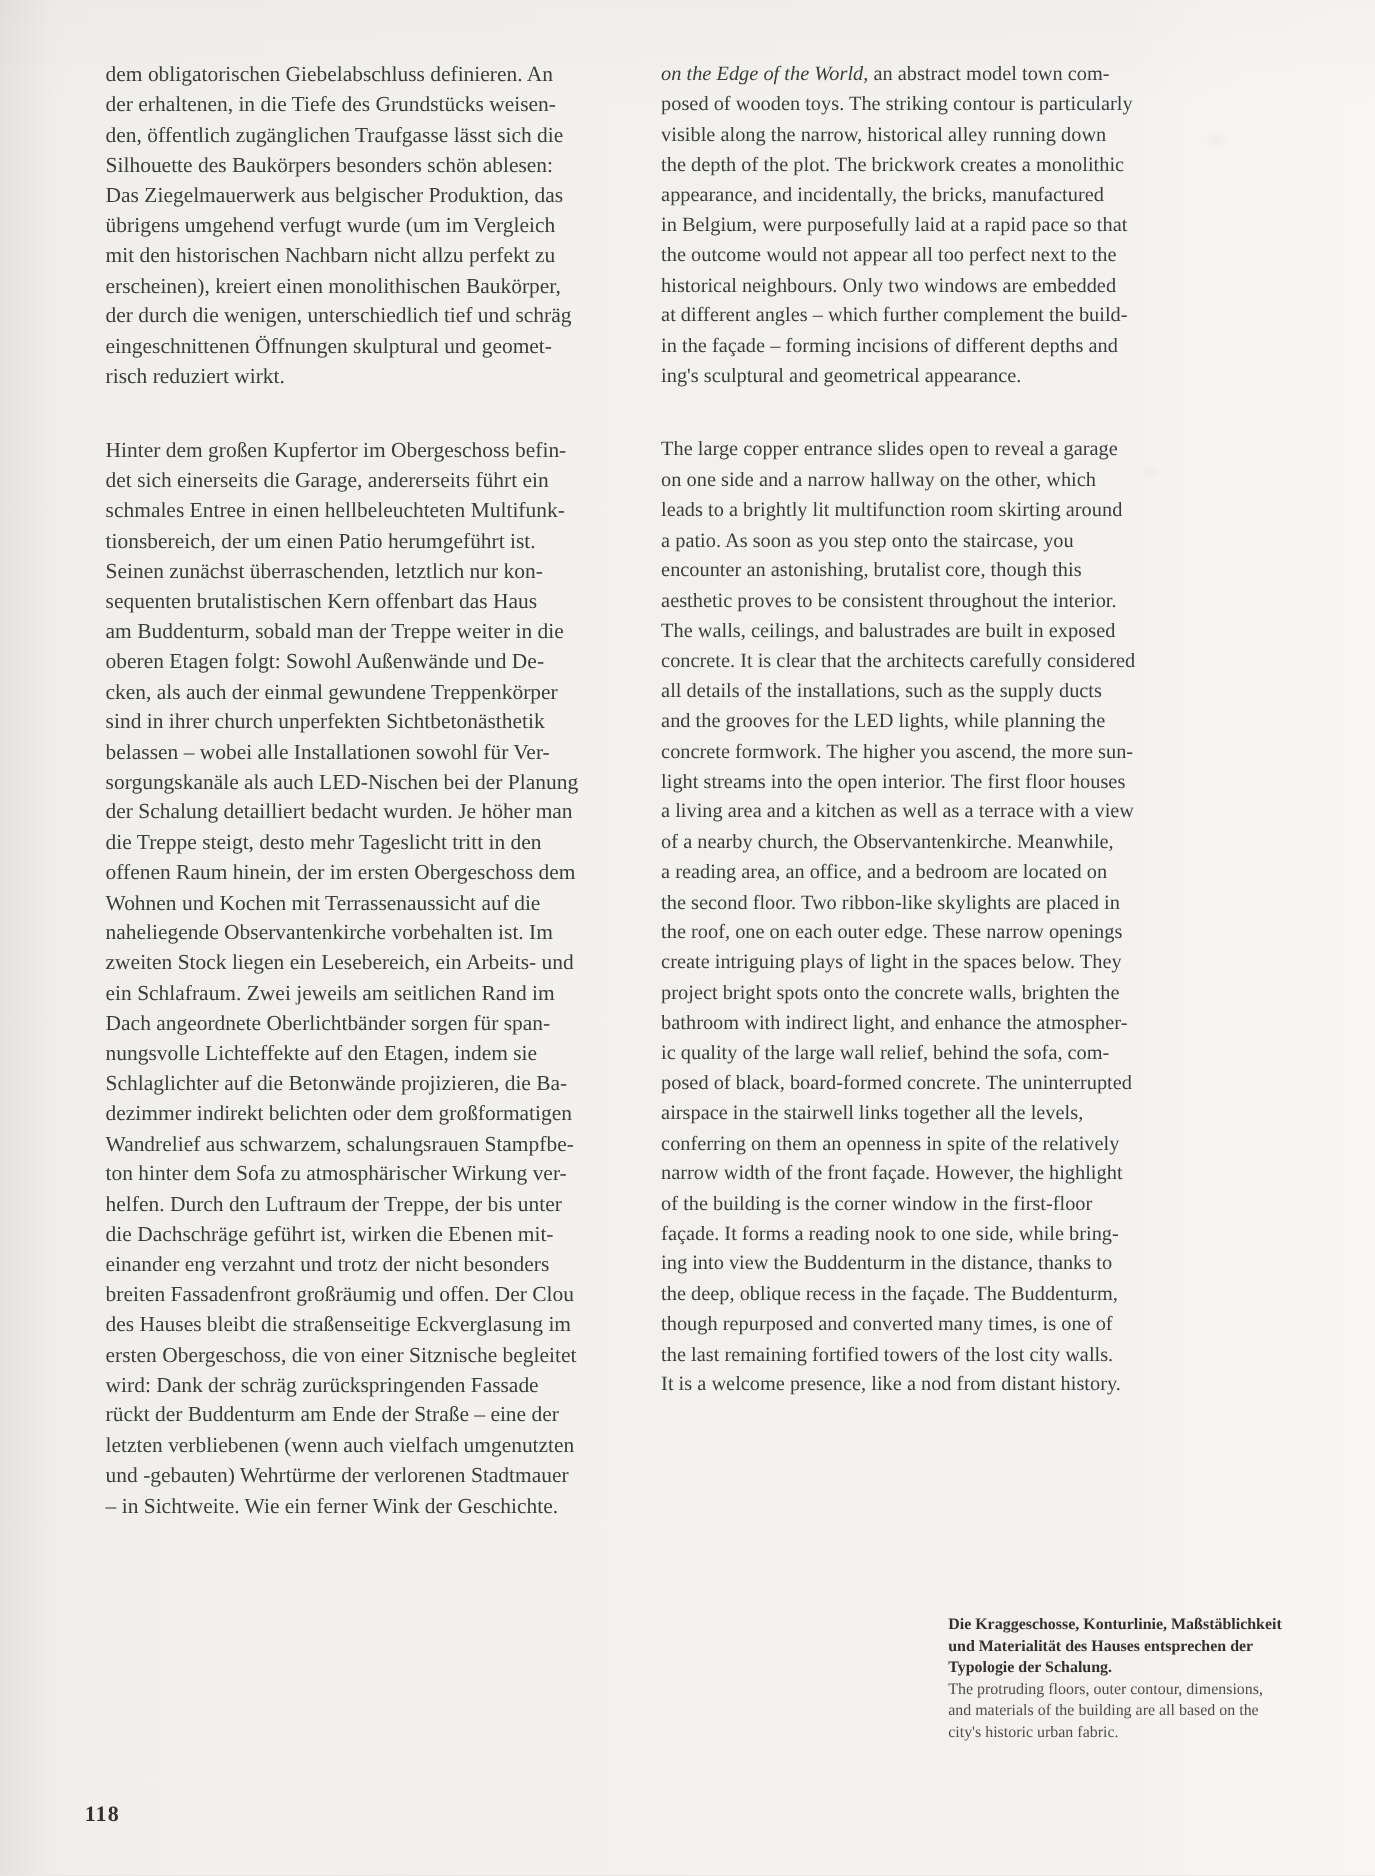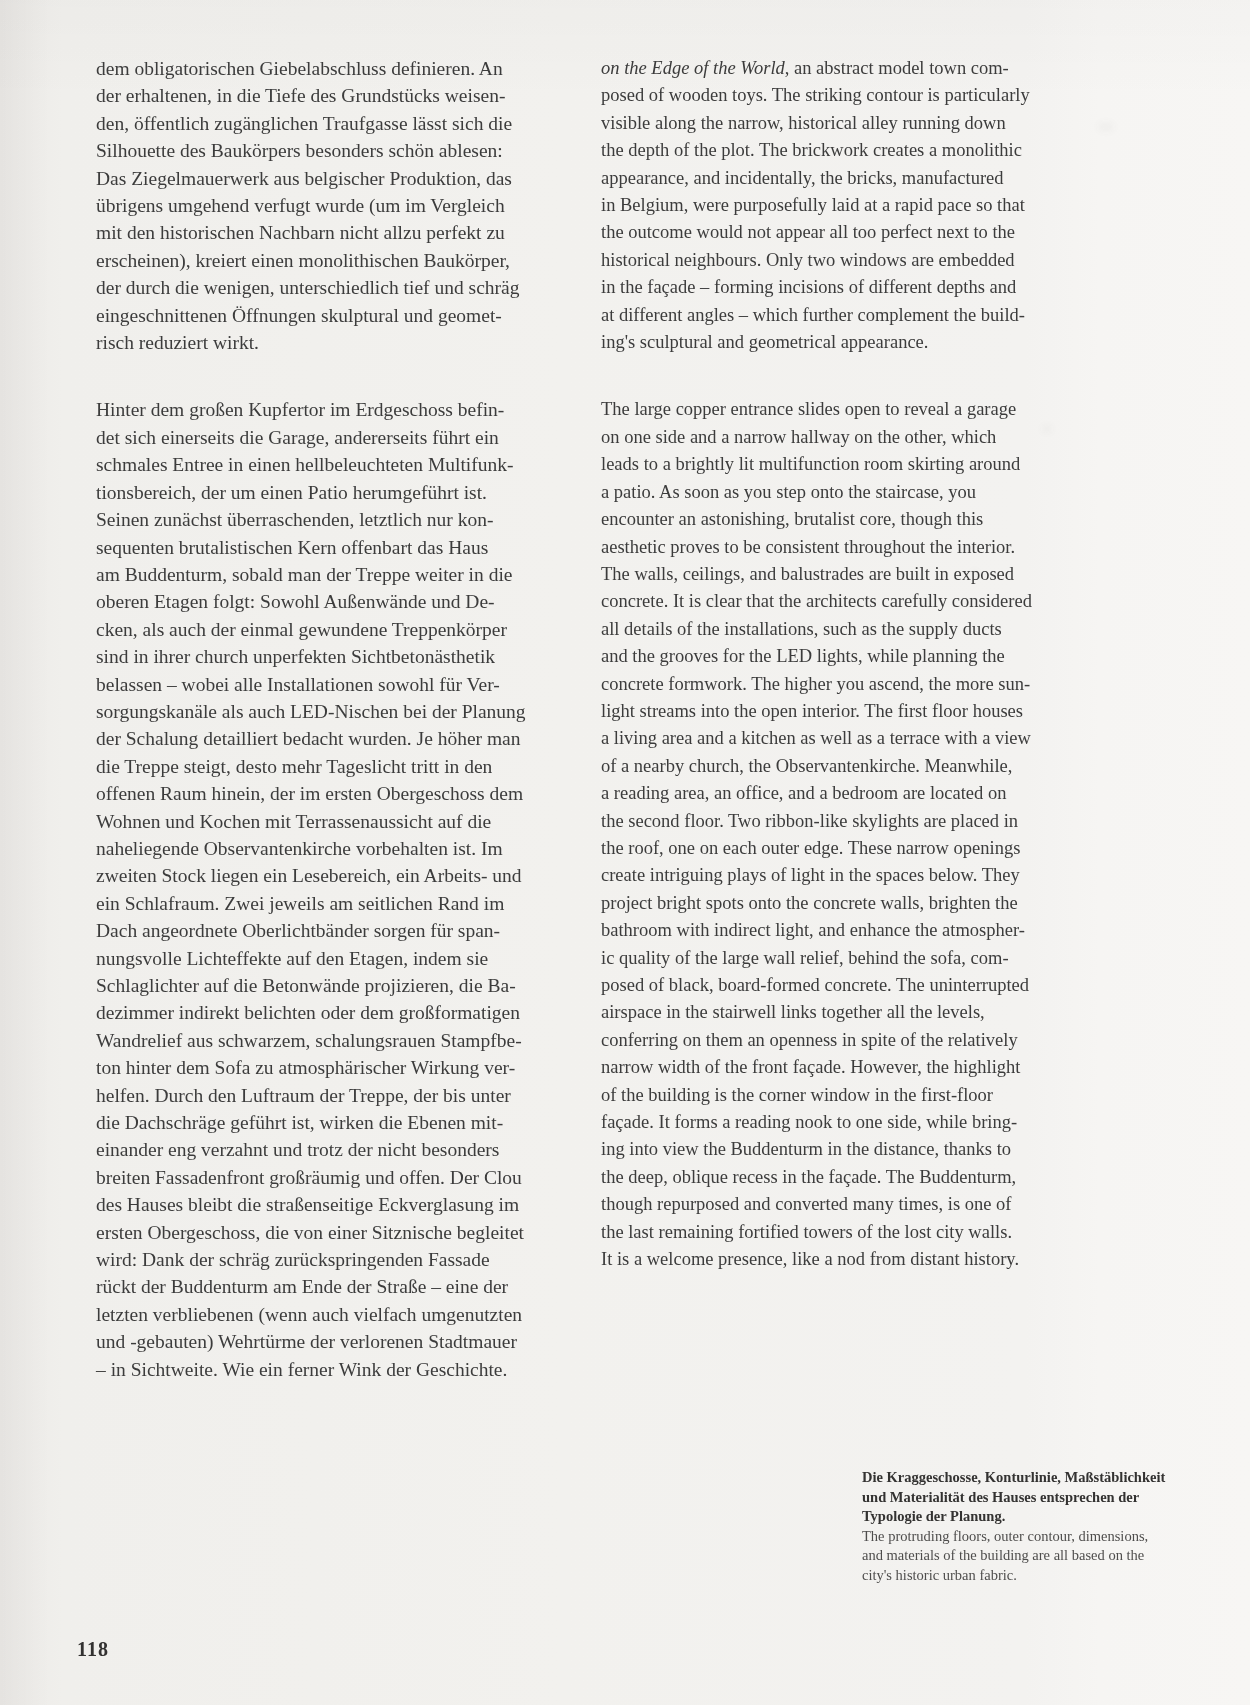--- a/index.html
+++ b/index.html
@@ -72,21 +72,21 @@
         <div class="line">Silhouette des Baukörpers besonders schön ablesen:</div>
         <div class="line">Das Ziegelmauerwerk aus belgischer Produktion, das</div>
         <div class="line">übrigens umgehend verfugt wurde (um im Vergleich</div>
         <div class="line">mit den historischen Nachbarn nicht allzu perfekt zu</div>
         <div class="line">erscheinen), kreiert einen monolithischen Baukörper,</div>
         <div class="line">der durch die wenigen, unterschiedlich tief und schräg</div>
         <div class="line">eingeschnittenen Öffnungen skulptural und geomet-</div>
         <div class="line">risch reduziert wirkt.</div>
       </div>
     <div class="para">
-        <div class="line">Hinter dem großen Kupfertor im Erdgeschoss befin-</div>
+        <div class="line">Hinter dem großen Kupfertor im Obergeschoss befin-</div>
         <div class="line">det sich einerseits die Garage, andererseits führt ein</div>
         <div class="line">schmales Entree in einen hellbeleuchteten Multifunk-</div>
         <div class="line">tionsbereich, der um einen Patio herumgeführt ist.</div>
         <div class="line">Seinen zunächst überraschenden, letztlich nur kon-</div>
         <div class="line">sequenten brutalistischen Kern offenbart das Haus</div>
         <div class="line">am Buddenturm, sobald man der Treppe weiter in die</div>
         <div class="line">oberen Etagen folgt: Sowohl Außenwände und De-</div>
         <div class="line">cken, als auch der einmal gewundene Treppenkörper</div>
         <div class="line">sind in ihrer church unperfekten Sichtbetonästhetik</div>
         <div class="line">belassen – wobei alle Installationen sowohl für Ver-</div>
@@ -121,22 +121,22 @@
   <div class="col col-right">
     <div class="para">
         <div class="line"><span class="it">on the Edge of the World</span><span>, an abstract model town com-</span></div>
         <div class="line">posed of wooden toys. The striking contour is particularly</div>
         <div class="line">visible along the narrow, historical alley running down</div>
         <div class="line">the depth of the plot. The brickwork creates a monolithic</div>
         <div class="line">appearance, and incidentally, the bricks, manufactured</div>
         <div class="line">in Belgium, were purposefully laid at a rapid pace so that</div>
         <div class="line">the outcome would not appear all too perfect next to the</div>
         <div class="line">historical neighbours. Only two windows are embedded</div>
+        <div class="line">at different angles – which further complement the build-</div>
         <div class="line">in the façade – forming incisions of different depths and</div>
-        <div class="line">at different angles – which further complement the build-</div>
         <div class="line">ing's sculptural and geometrical appearance.</div>
       </div>
     <div class="para">
         <div class="line">The large copper entrance slides open to reveal a garage</div>
         <div class="line">on one side and a narrow hallway on the other, which</div>
         <div class="line">leads to a brightly lit multifunction room skirting around</div>
         <div class="line">a patio. As soon as you step onto the staircase, you</div>
         <div class="line">encounter an astonishing, brutalist core, though this</div>
         <div class="line">aesthetic proves to be consistent throughout the interior.</div>
         <div class="line">The walls, ceilings, and balustrades are built in exposed</div>
@@ -165,21 +165,21 @@
         <div class="line">though repurposed and converted many times, is one of</div>
         <div class="line">the last remaining fortified towers of the lost city walls.</div>
         <div class="line">It is a welcome presence, like a nod from distant history.</div>
       </div>
   </div>
 
   <div class="caption">
     <div class="caption-de">
         <div class="line">Die Kraggeschosse, Konturlinie, Maßstäblichkeit</div>
         <div class="line">und Materialität des Hauses entsprechen der</div>
-        <div class="line">Typologie der Planung.</div>
+        <div class="line">Typologie der Schalung.</div>
       </div>
     <div class="caption-en">
         <div class="line">The protruding floors, outer contour, dimensions,</div>
         <div class="line">and materials of the building are all based on the</div>
         <div class="line">city's historic urban fabric.</div>
       </div>
   </div>
 
   <div class="page-number">118</div>
 

